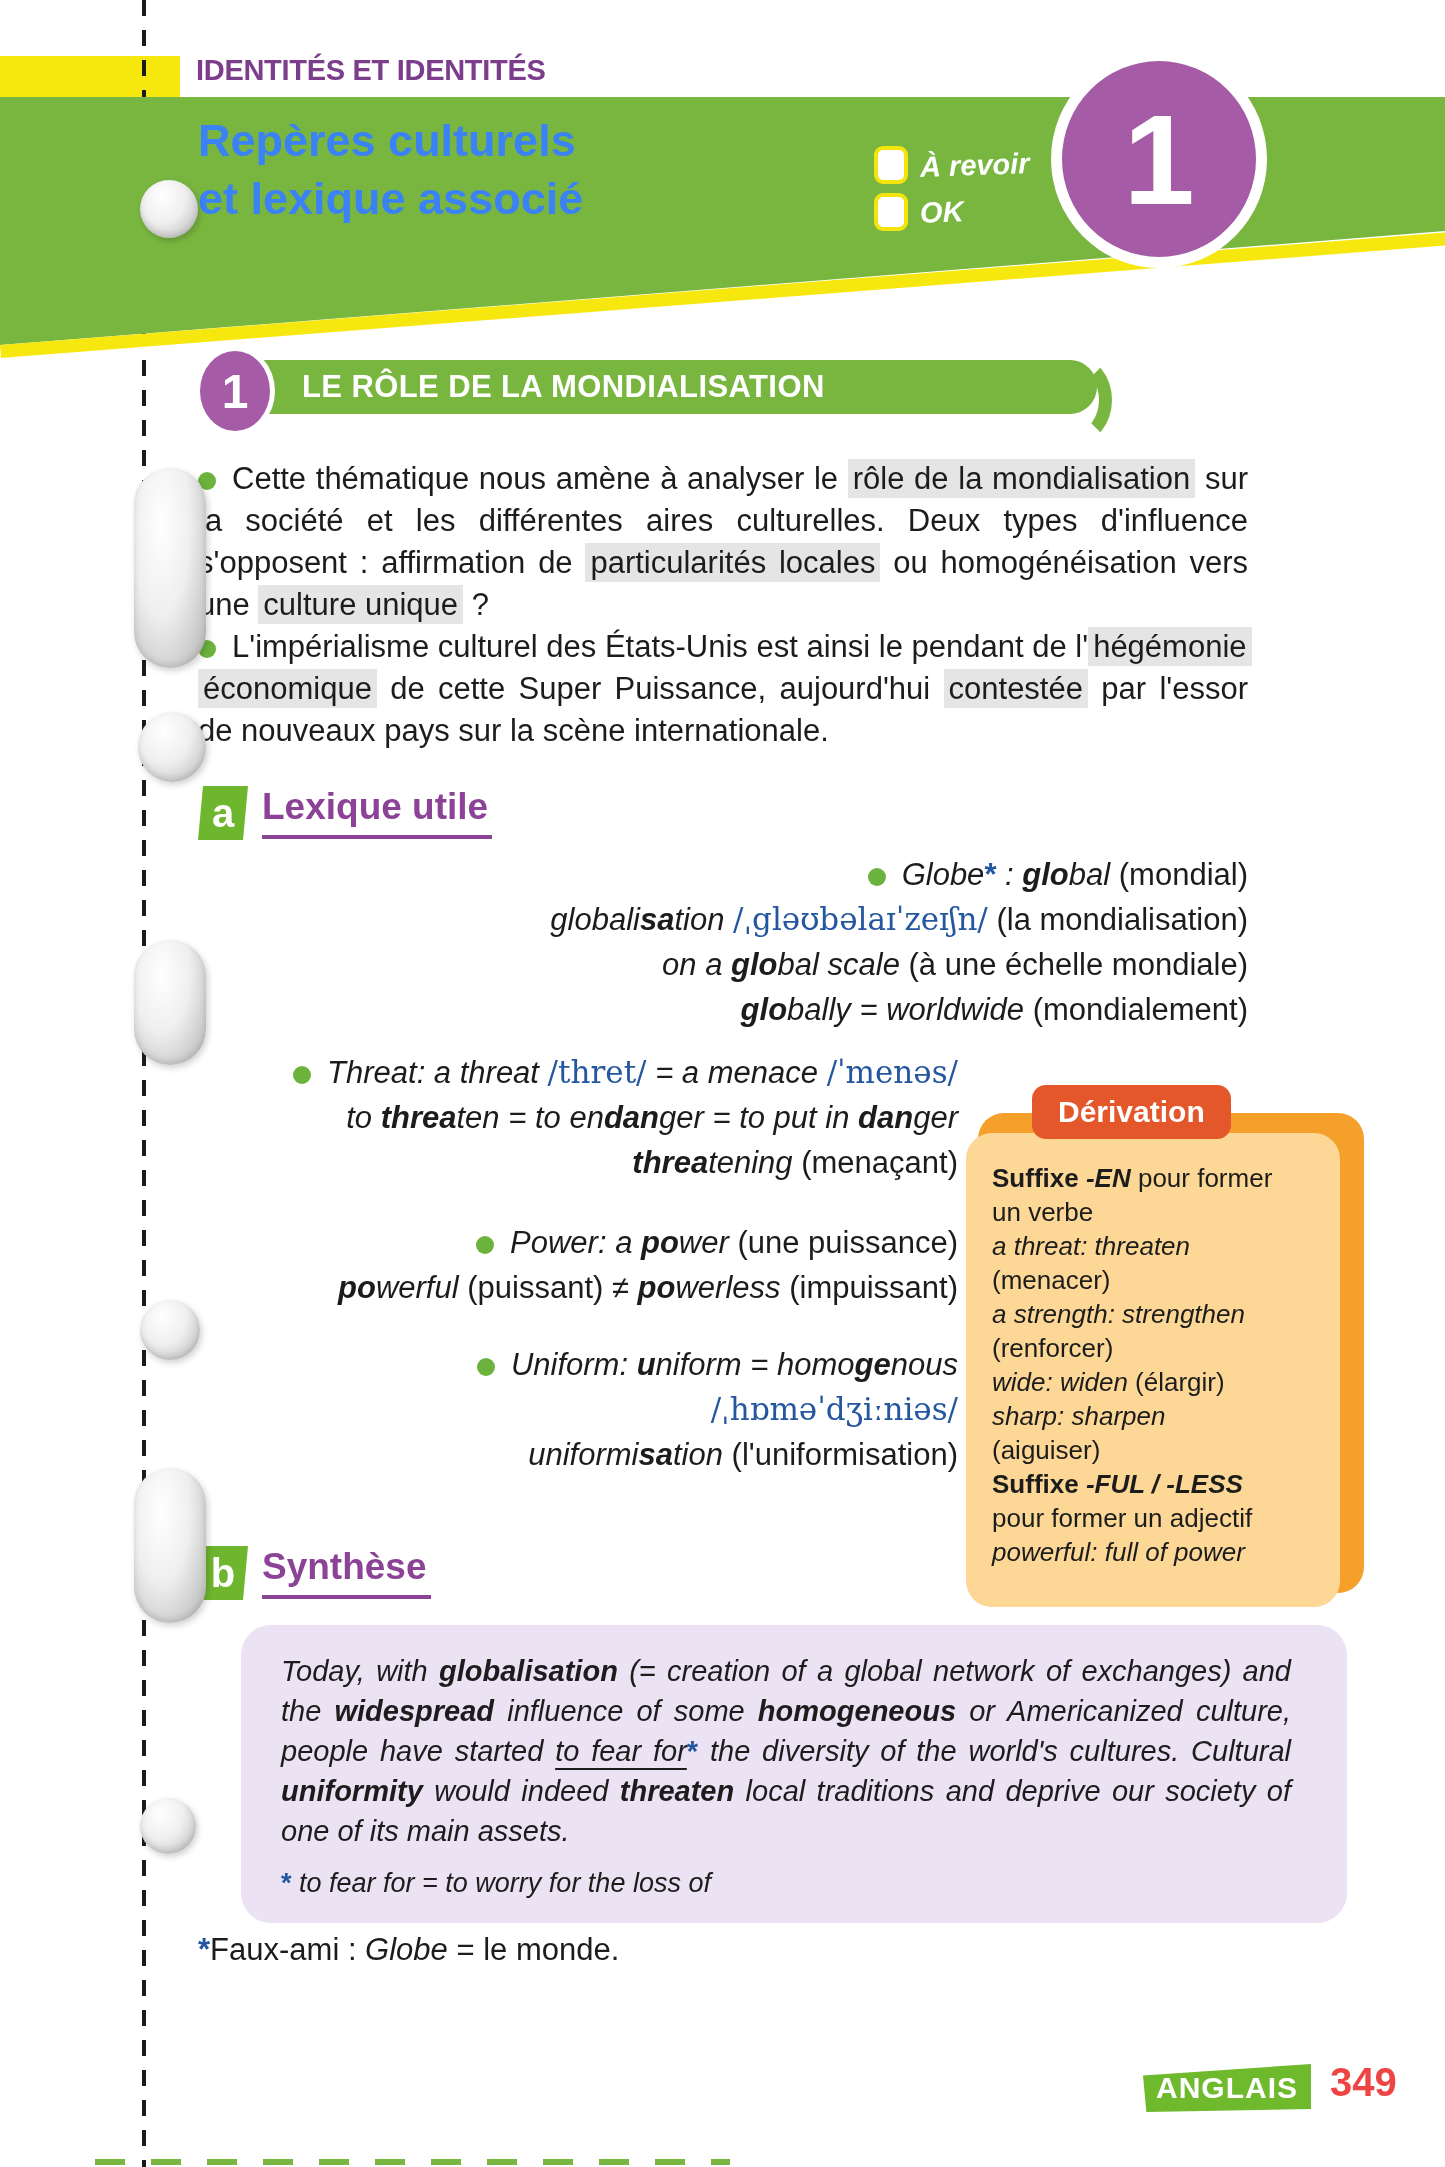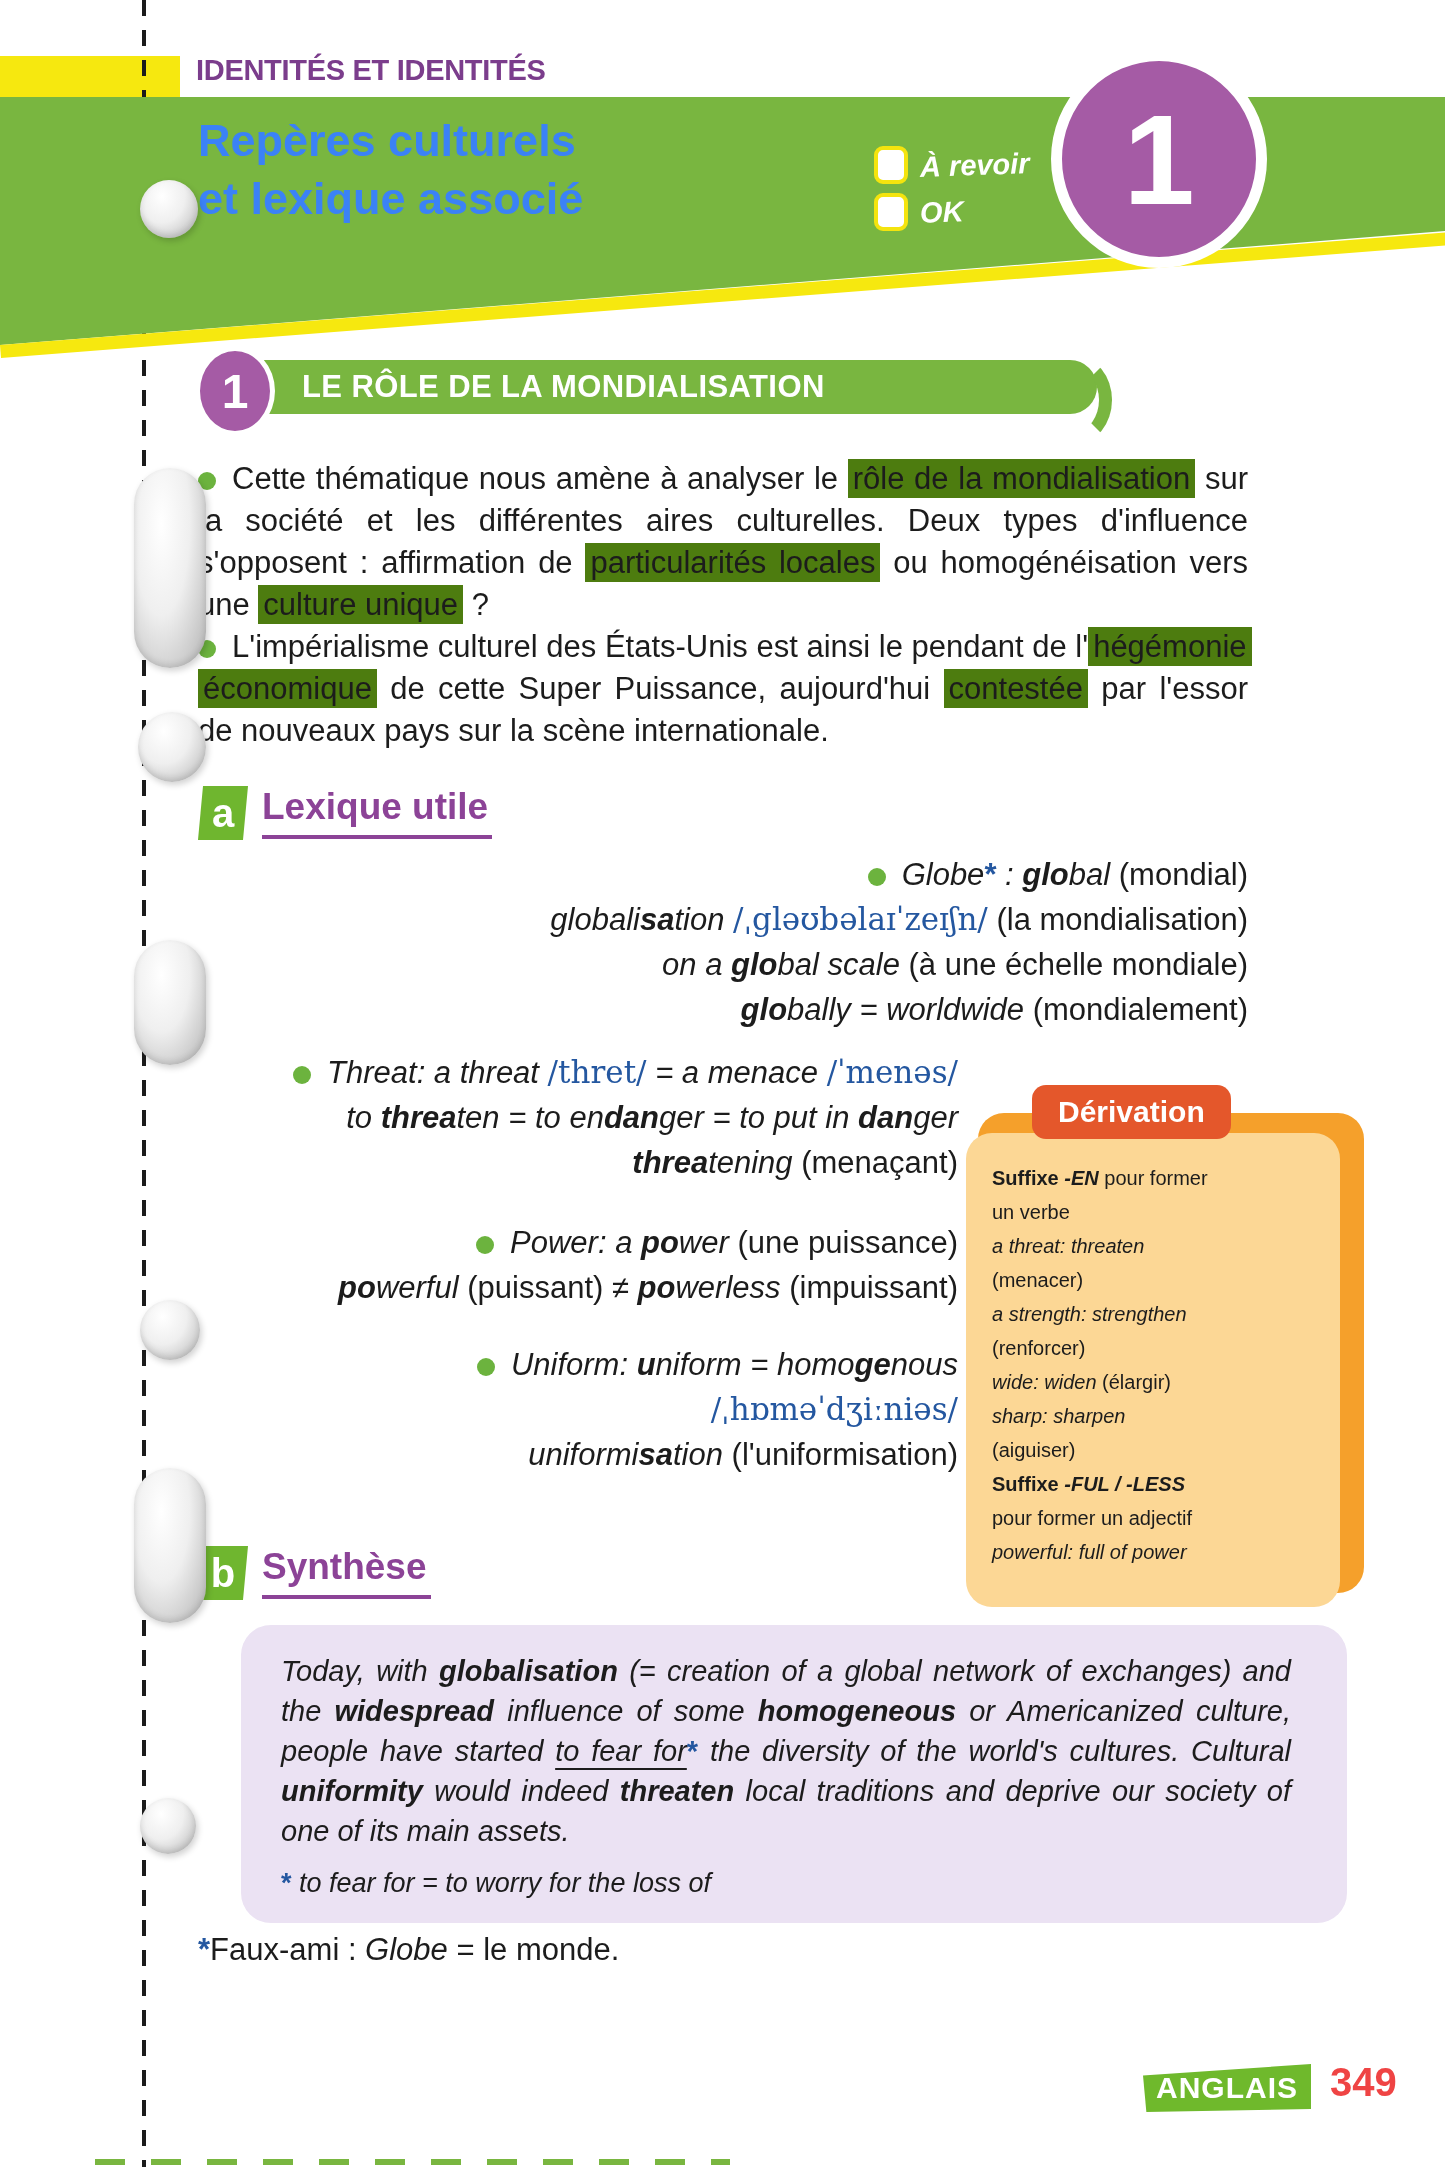--- a/index.html
+++ b/index.html
@@ -38,40 +38,40 @@
     border-right-color:#79b640;border-radius:50%;z-index:3;}
   .sec-num{left:195px;top:346px;width:70px;height:80px;background:#a55ba5;border:5px solid #fff;
     border-radius:50%;font-size:48px;font-weight:800;color:#fff;display:flex;align-items:center;
     justify-content:center;z-index:4;}
 
   
   .intro{left:198px;top:458px;width:1050px;font-size:31px;line-height:42px;text-align:justify;z-index:2;}
   .intro p{margin:0;}
   .bullet{display:inline-block;width:18px;height:18px;border-radius:50%;background:#6cb33e;
     margin-right:16px;vertical-align:-1px;}
-  .hl{background:#4d7c0f;padding:2px 5px;box-decoration-break:clone;-webkit-box-decoration-break:clone;}
+  .hl{background:#e5e5e5;padding:2px 5px;box-decoration-break:clone;-webkit-box-decoration-break:clone;}
   .b{font-weight:700;}
   .i{font-style:italic;}
   .u{text-decoration:underline;text-underline-offset:7px;}
   .blue{color:#2457a0;}
   .ipa{font-family:"DejaVu Serif",serif;color:#2457a0;}
 
   .subhead{position:absolute;display:flex;gap:14px;align-items:flex-start;z-index:3;}
   .badge{width:50px;height:54px;background:#6fb62f;color:#fff;font-size:40px;font-weight:800;
     display:flex;align-items:center;justify-content:center;clip-path:polygon(10% 0,100% 0,90% 100%,0 100%);}
   .subhead-label{font-size:37px;font-weight:800;color:#8c4397;border-bottom:4px solid #8c4397;
     padding:2px 4px 8px 0;line-height:1.05;}
 
   .lex-entry{position:absolute;left:198px;width:1050px;font-size:31px;line-height:45px;z-index:2;text-align:right;}
 
   
   .derivation{left:966px;top:1085px;width:398px;height:522px;z-index:2;}
   .deriv-orange{position:absolute;left:12px;top:28px;right:0;bottom:14px;background:#f5a02b;border-radius:26px;}
   .deriv-cream{position:absolute;left:0;top:48px;right:24px;bottom:0;background:#fcd795;border-radius:26px;
-    padding:28px 20px 20px 26px;box-sizing:border-box;font-size:20px;line-height:34px;}
+    padding:28px 20px 20px 26px;box-sizing:border-box;font-size:26px;line-height:34px;}
   .deriv-tab{position:absolute;left:66px;top:0;height:54px;padding:0 26px;background:#e4572b;color:#fff;
     font-size:30px;font-weight:800;border-radius:14px;display:flex;align-items:center;z-index:3;}
 
   
   .synthese{left:241px;top:1625px;width:1106px;background:#ebe2f3;border-radius:30px;
     padding:26px 56px 20px 40px;box-sizing:border-box;font-size:29px;line-height:40px;
     text-align:justify;z-index:2;}
   .synthese .footnote{margin-top:12px;font-size:27px;text-align:left;}
   .synthese p{margin:0;}
 

